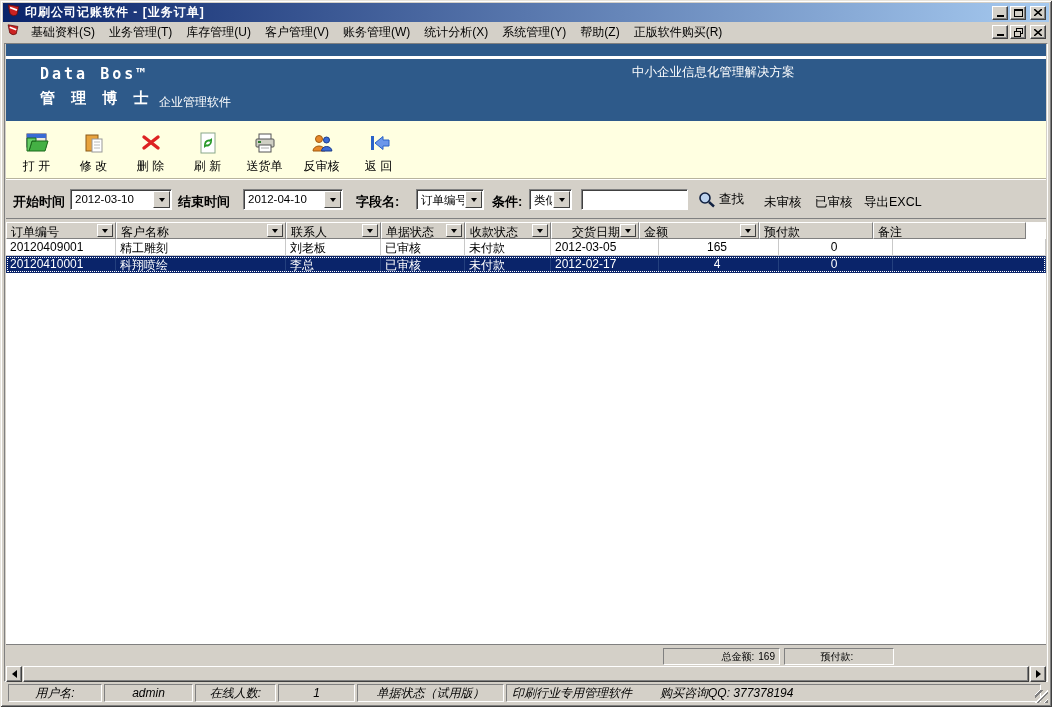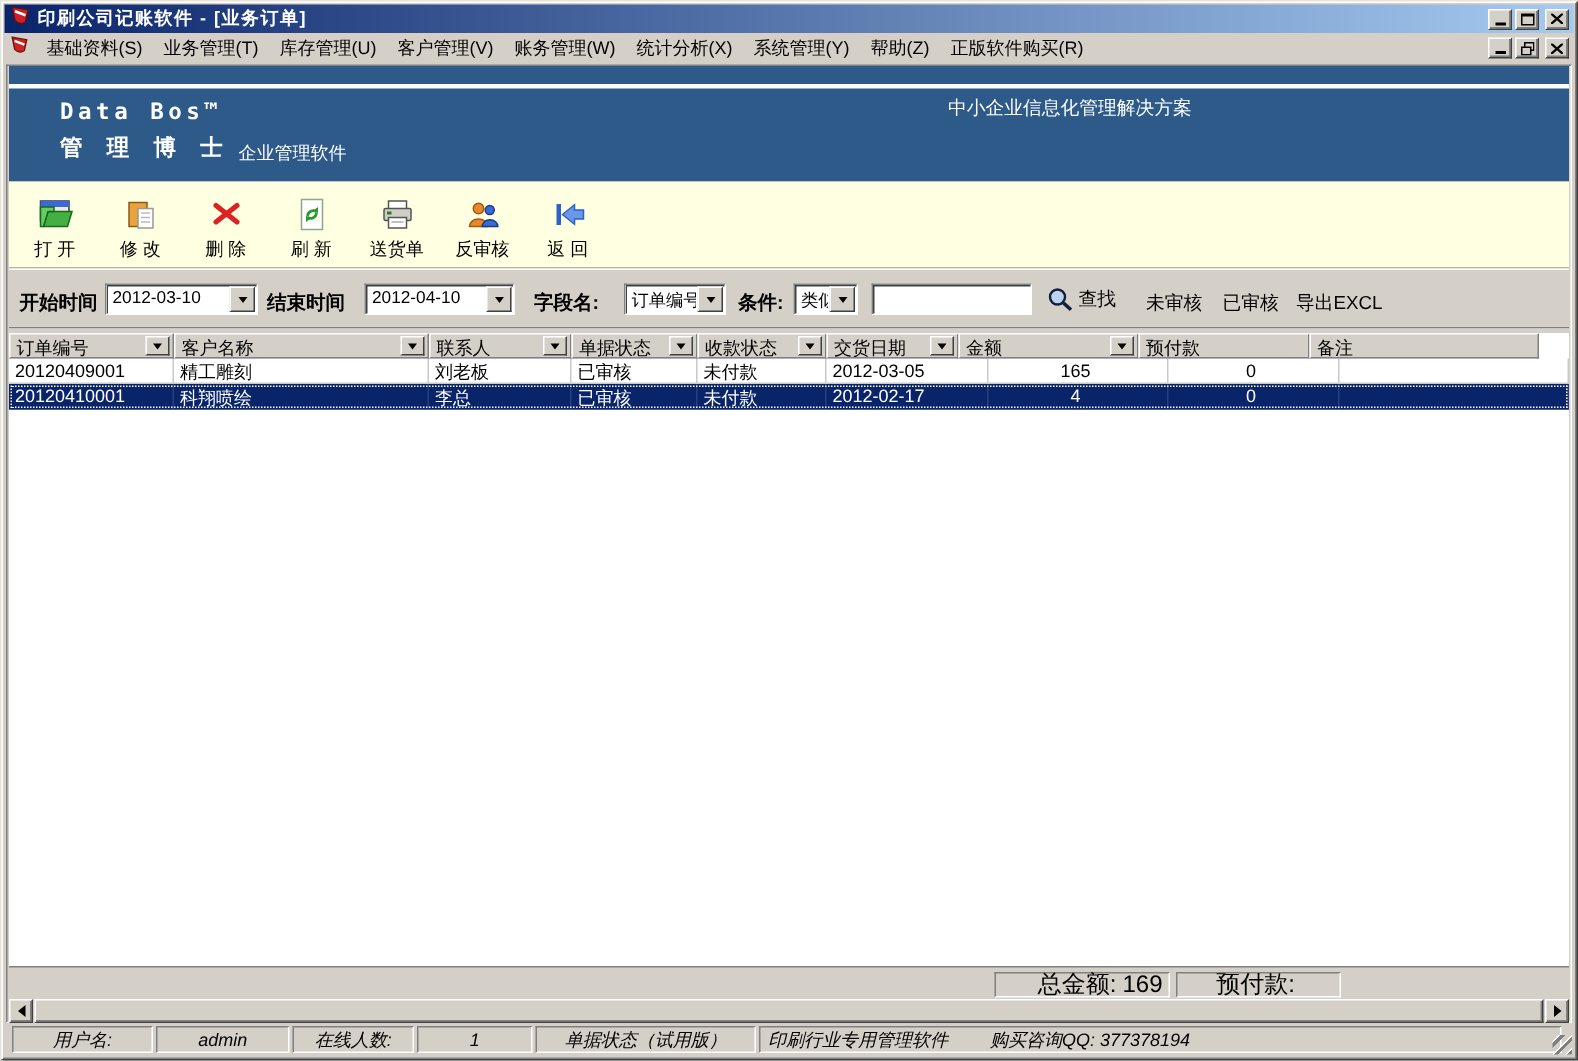--- a/index.html
+++ b/index.html
@@ -70,21 +70,21 @@
     border:1px solid; border-color:#fff #404040 #404040 #fff; display:flex; align-items:center; justify-content:center; }
   .row { display:flex; height:17px; }
   .cell { height:17px; font-size:12px; padding:1px 3px 0 4px; border-right:1px solid #c9c9c9; border-bottom:1px solid #c9c9c9;
     white-space:nowrap; overflow:hidden; }
   .cell.num { text-align:center; padding-right:7px; }
   .row.selected { background:#0A246A; color:#fff; outline:1px dotted #fff; outline-offset:-2px; }
   .row.selected .cell { border-right-color:#24407e; border-bottom-color:#0A246A; }
 
   .summary { position:absolute; left:1px; right:1px; top:600px; height:22px; background:#D4D0C8; border-top:1px solid #808080; }
   .sumbox { position:absolute; top:3px; height:17px; background:#D4D0C8;
-    border:1px solid; border-color:#808080 #fff #fff #808080; font-size:16px;
+    border:1px solid; border-color:#808080 #fff #fff #808080; font-size:10px;
     display:flex; align-items:center; }
   .sumbox.total { left:657px; width:117px; justify-content:flex-end; padding-right:4px; gap:4px; }
   .sumbox.prepaid { left:778px; width:110px; justify-content:center; gap:4px; }
 
   .hscroll { position:absolute; left:1px; right:1px; top:622px; height:16px; background:#D4D0C8; }
   .sb-btn { position:absolute; top:0; width:16px; height:16px; background:#D4D0C8;
     border:1px solid; border-color:#fff #404040 #404040 #fff; box-shadow:inset -1px -1px 0 #808080;
     display:flex; align-items:center; justify-content:center; }
   .sb-thumb { position:absolute; top:0; left:17px; right:17px; height:16px; background:#D4D0C8;
     border:1px solid; border-color:#fff #404040 #404040 #fff; box-shadow:inset -1px -1px 0 #808080; }
@@ -318,21 +318,21 @@
           <span class="hfilter">
               <span class="arr-dn"></span>
             </span>
         </div>
         <div class="hcell" style="width:86px;">
           <span>收款状态</span>
           <span class="hfilter">
               <span class="arr-dn"></span>
             </span>
         </div>
-        <div class="hcell" style="width:88px;">
+        <div class="hcell" style="width:88px;text-align:center;">
           <span>交货日期</span>
           <span class="hfilter">
               <span class="arr-dn"></span>
             </span>
         </div>
         <div class="hcell" style="width:120px;">
           <span>金额</span>
           <span class="hfilter">
               <span class="arr-dn"></span>
             </span>

